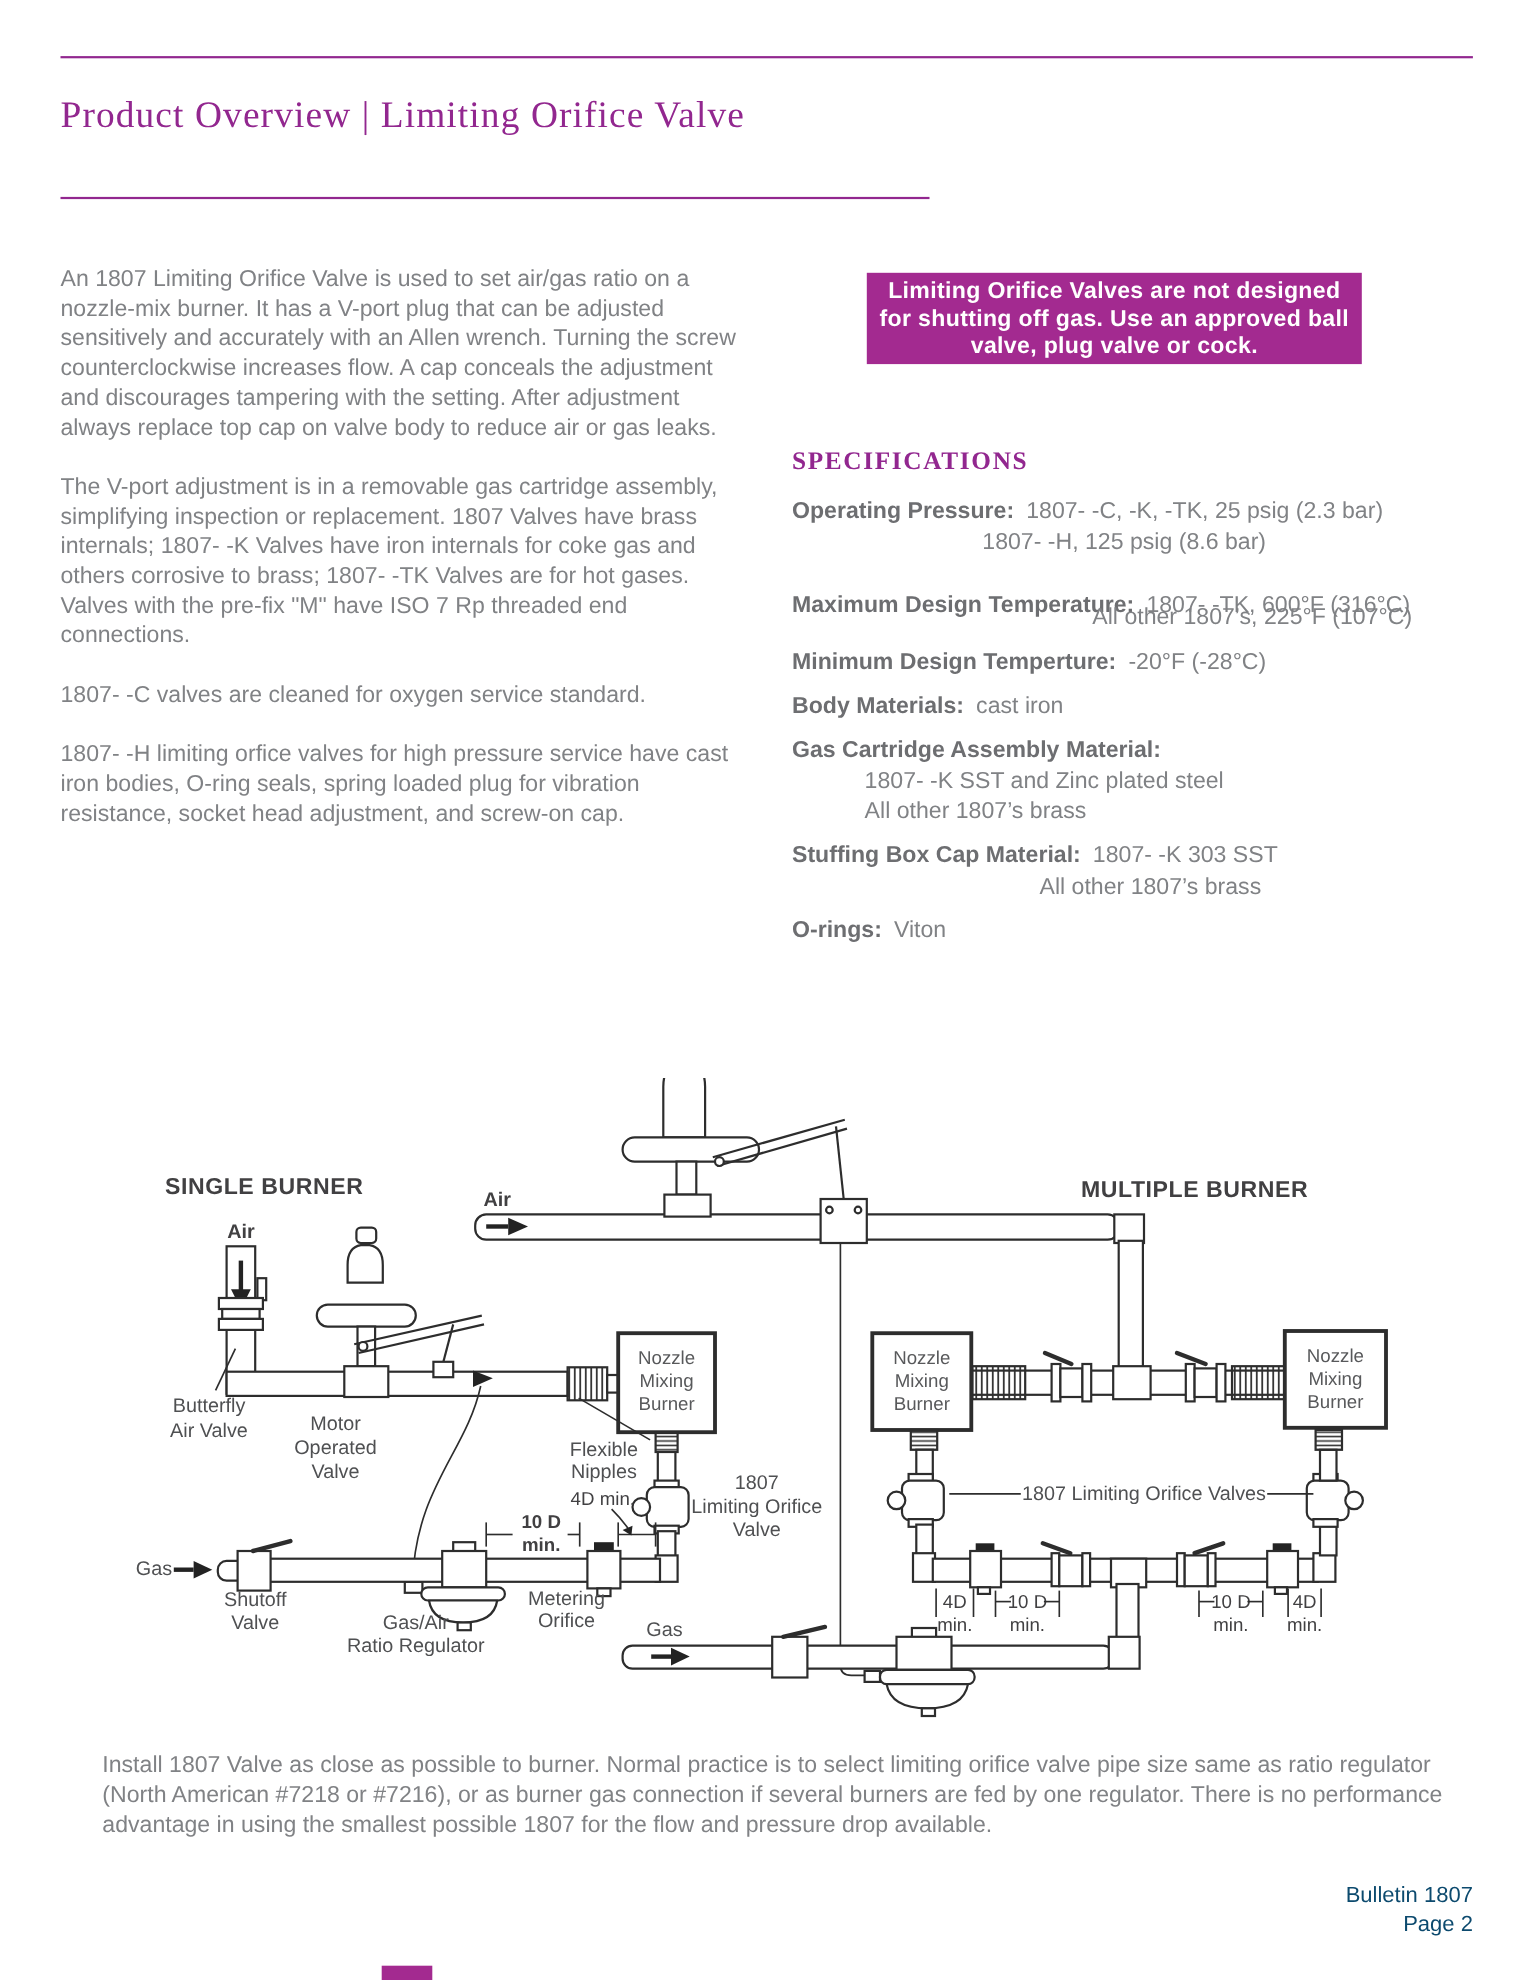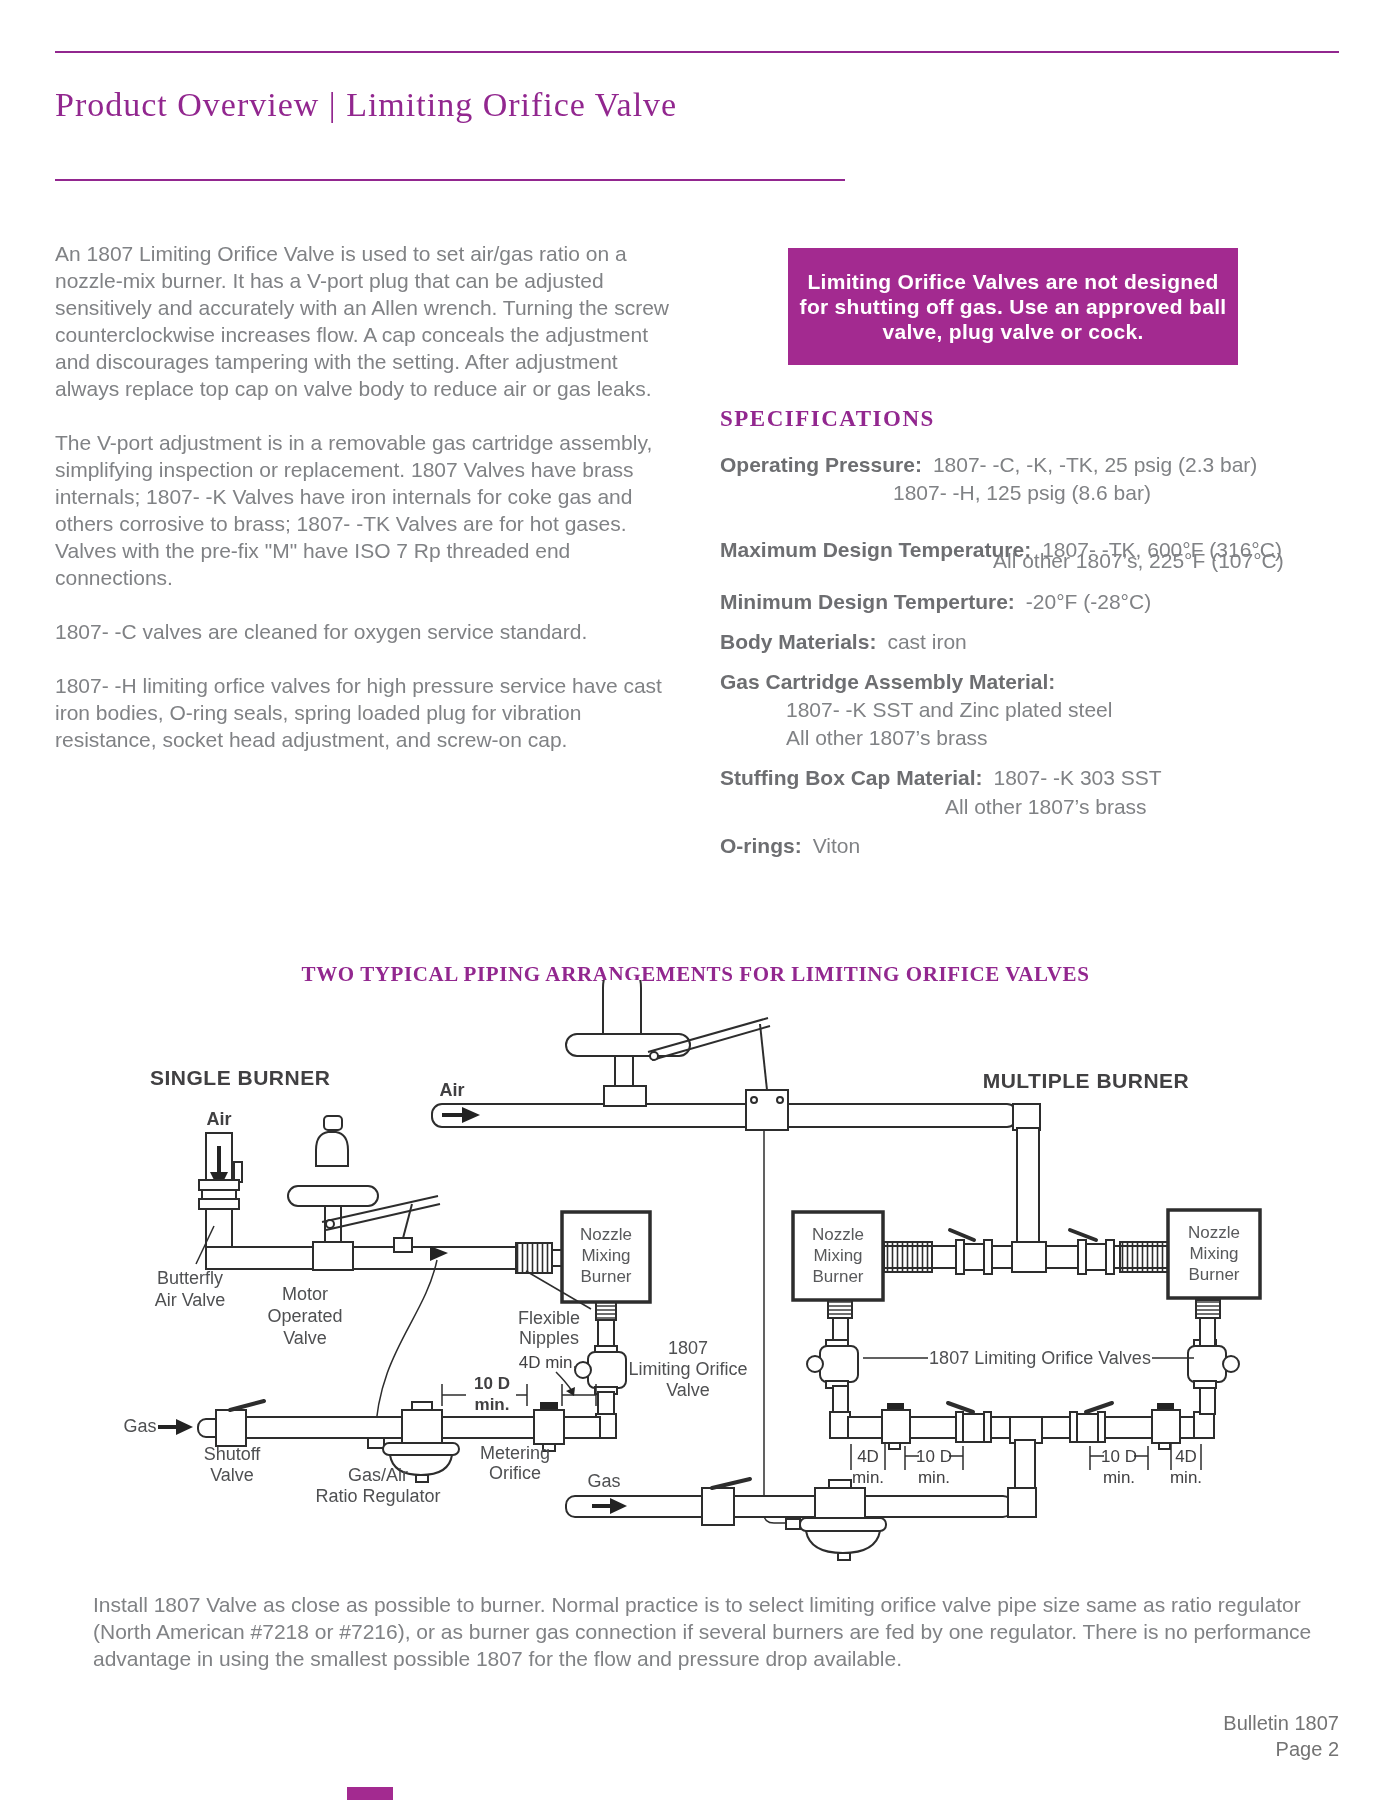--- a/index.html
+++ b/index.html
@@ -4,35 +4,35 @@
 <style>
   html,body{margin:0;padding:0;background:#ffffff;}
   .page{position:relative;width:1391px;height:1800px;background:#fff;overflow:hidden;
         font-family:"Liberation Sans",sans-serif;}
   .rule{position:absolute;background:#92278F;}
   .page-title{position:absolute;left:55px;top:86px;font-family:"Liberation Serif",serif;
         font-size:34px;color:#92278F;font-weight:400;letter-spacing:1px;white-space:nowrap;text-align:center;}
   .left-col{position:absolute;left:55px;top:240px;width:622px;color:#808285;
         font-size:21px;line-height:27px;}
   .left-col p{margin:0 0 27px 0;}
-  .callout{position:absolute;left:788px;top:248px;width:450px;height:117px;background:#A32A90;
+  .callout{position:absolute;left:788px;top:248px;width:450px;height:83px;background:#A32A90;
         color:#ffffff;font-weight:bold;font-size:21px;line-height:25px;text-align:center;
         display:flex;flex-direction:column;justify-content:center;letter-spacing:.3px;}
   .spec-heading{position:absolute;left:720px;top:406px;font-family:"Liberation Serif",serif;
         font-size:23px;font-weight:bold;color:#92278F;letter-spacing:1.5px;}
   .spec-line{position:absolute;font-size:21px;color:#808285;white-space:nowrap;}
   .spec-line b{color:#6D6E71;}
   .spec-line .v{margin-left:11px;}
   .diagram-heading{position:absolute;left:0;top:962px;width:1391px;text-align:center;
         font-family:"Liberation Serif",serif;font-size:21px;font-weight:bold;color:#92278F;
         letter-spacing:.6px;}
   .diagram-svg{position:absolute;left:0;top:980px;}
   .install-note{position:absolute;left:93px;top:1591px;width:1225px;color:#808285;
         font-size:21px;line-height:27px;}
-  .footer{position:absolute;right:52px;top:1710px;text-align:right;color:#737373;
+  .footer{position:absolute;right:52px;top:1710px;text-align:right;color:#0c4a6e;
         font-size:20px;line-height:26px;}
   .bottom-mark{position:absolute;left:347px;top:1787px;width:46px;height:13px;background:#A32A90;}
   
   .p{fill:#fff;stroke:#2d2d2d;stroke-width:2;}
   .pth{stroke-width:3.5;}
   .ln{stroke:#2d2d2d;stroke-width:2;fill:none;}
   .thin{stroke-width:1.5;}
   .lever{stroke:#2d2d2d;stroke-width:4;stroke-linecap:round;fill:none;}
   .blk{fill:#232323;stroke:none;}
   text{font-family:"Liberation Sans",sans-serif;}
@@ -92,21 +92,20 @@
 
   <div class="spec-line" style="top:766px;left:720px;">
     <b>Stuffing Box Cap Material:</b><span class="v">1807- -K 303 SST</span>
   </div>
   <div class="spec-line" style="top:795px;left:945px;">All other 1807’s brass</div>
 
   <div class="spec-line" style="top:834px;left:720px;">
     <b>O-rings:</b><span class="v">Viton</span>
   </div>
 
-  <div class="diagram-heading">TWO TYPICAL PIPING ARRANGEMENTS FOR LIMITING ORIFICE VALVES</div>
 
   <svg class="diagram-svg" width="1391" height="600" viewBox="0 980 1391 600">
     <defs>
       <pattern id="ribsV" width="5" height="12" patternUnits="userSpaceOnUse">
         <path d="M2.5,0 V12" stroke="#2d2d2d" stroke-width="1.6"></path>
       </pattern>
       <pattern id="ribsH" width="12" height="4" patternUnits="userSpaceOnUse">
         <path d="M0,2 H12" stroke="#2d2d2d" stroke-width="1.4"></path>
       </pattern>
     </defs>

